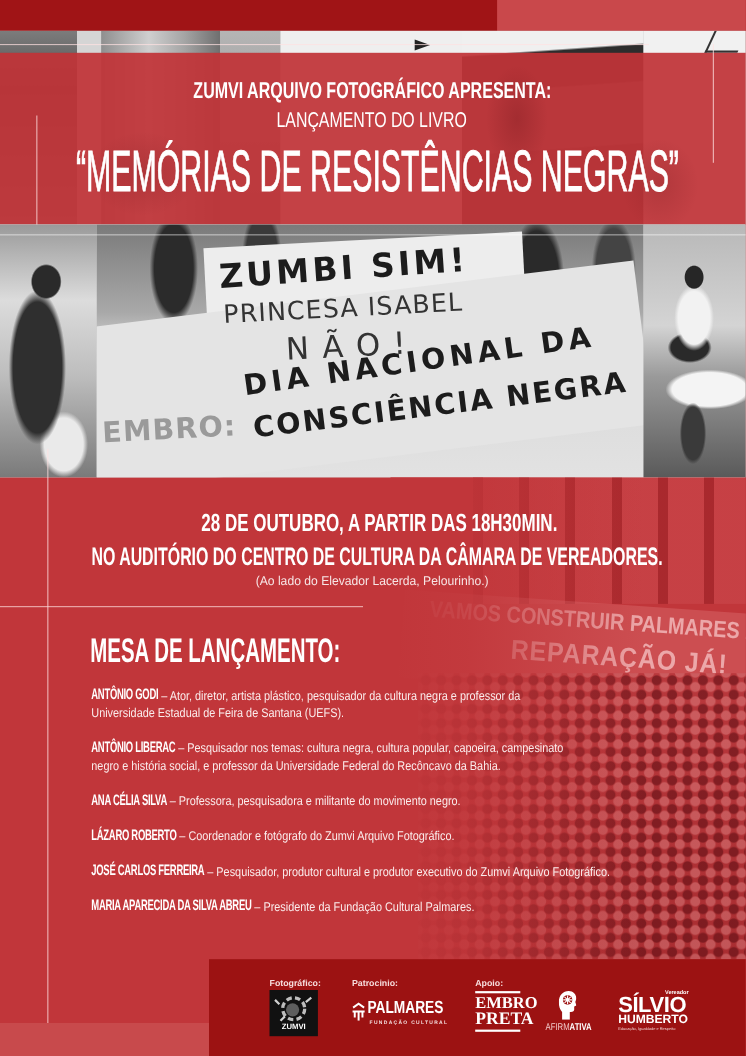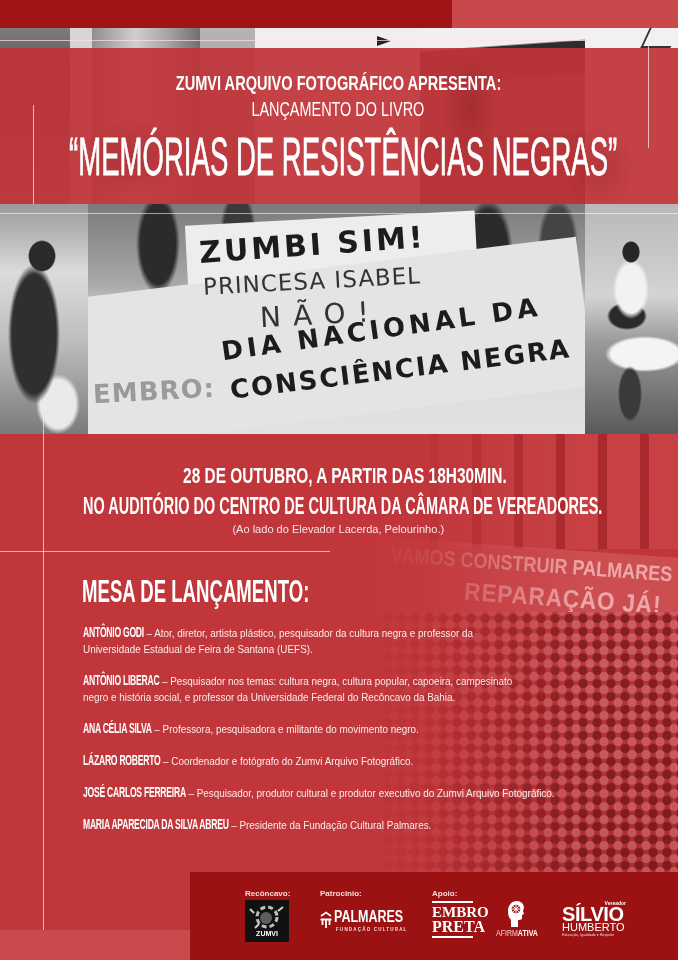--- a/index.html
+++ b/index.html
@@ -98,21 +98,21 @@
 .tela{position:absolute;left:242px;top:29px;width:41px;height:37px;border-top:2px solid #fff;border-bottom:2px solid #fff;text-align:center;font-family:"Liberation Serif",serif;font-weight:bold;color:#fff}
 .tela .t1{display:block;font-size:15px;line-height:15px;margin-top:2px}
 .tela .t2{display:block;font-size:16px;line-height:13px}
 .afirm-icon{position:absolute;left:318px;top:29px}
 .afirm-text{position:absolute;left:306px;top:57px;font-size:9px;line-height:1;white-space:nowrap;transform:scaleX(.78);transform-origin:0 0}
 .afirm-text .a1{font-weight:normal;color:#f2caca}
 .afirm-text .a2{font-weight:bold}
 .silvio{position:absolute;left:372px;top:29px;width:66px}
 .silvio .s0{display:block;text-align:right;font-size:5px;font-weight:bold;line-height:5px;padding-right:2px}
 .silvio .s1{display:block;font-size:20px;font-weight:bold;line-height:16px;letter-spacing:-.4px;white-space:nowrap}
-.silvio .s2{display:block;font-size:11px;font-weight:normal;line-height:11px;white-space:nowrap}
+.silvio .s2{display:block;font-size:11px;font-weight:bold;line-height:11px;white-space:nowrap}
 .silvio .s3{display:block;font-size:3.6px;line-height:5px;white-space:nowrap;color:#f2d0d0}
 </style>
 </head>
 <body>
 
 <div class="abs band-left"></div>
 <div class="abs band-right"></div>
 
 <div class="abs top-photos">
   <div class="tp tp1"></div>
@@ -200,21 +200,21 @@
   <div class="member">
     <div class="mline"><span class="mname">JOSÉ CARLOS FERREIRA</span><span>– Pesquisador, produtor cultural e produtor executivo do Zumvi Arquivo Fotográfico.</span></div>
   </div>
   <div class="member">
     <div class="mline"><span class="mname">MARIA APARECIDA DA SILVA ABREU</span><span>– Presidente da Fundação Cultural Palmares.</span></div>
   </div>
 </div>
 
 <div class="abs foot-strip"></div>
 <div class="abs footer">
-  <div class="flabel" style="left:55px">Recôncavo:</div>
+  <div class="flabel" style="left:55px">Fotográfico:</div>
   <div class="flabel" style="left:130px">Patrocinio:</div>
   <div class="flabel" style="left:242px">Apoio:</div>
 
   <div class="zumvi-box">
     <svg width="44" height="42" viewBox="0 0 44 42">
       <circle cx="22" cy="17" r="10" fill="none" stroke="#bdbdbd" stroke-width="3" stroke-dasharray="5 3"></circle>
       <circle cx="21" cy="18" r="6" fill="#5e5e5e"></circle>
       <path d="M9 13 L5 9 M33 11 L38 7 M14 24 L10 28" stroke="#d0d0d0" stroke-width="2" fill="none"></path>
     </svg>
     <div class="zumvi-name">ZUMVI</div>

